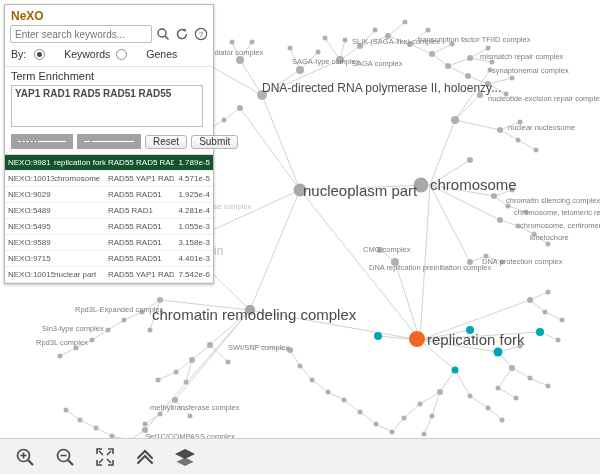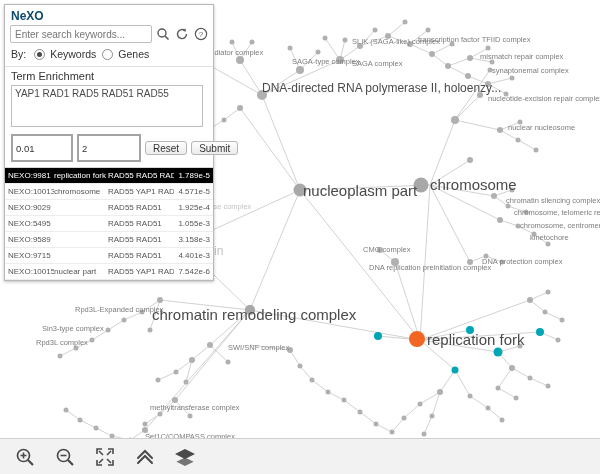--- a/index.html
+++ b/index.html
@@ -40,21 +40,21 @@
     background: #ffffff;
     border: 1px solid #b8b8b8;
     box-shadow: 0 1px 3px rgba(0,0,0,0.25);
     font-size: 11px;
     color: #333;
   }
   #panel-title {
     padding: 4px 6px 2px 6px;
     font-size: 12px;
     font-weight: bold;
-    color: #0c4a6e;
+    color: #a16207;
   }
   .search-row {
     display: flex;
     align-items: center;
     padding: 0 5px 5px 5px;
     gap: 4px;
   }
   #search-input {
     flex: 1;
     height: 16px;
@@ -81,21 +81,21 @@
     align-items: center;
     padding: 0 6px 6px 6px;
     font-size: 10.5px;
     color: #333;
     gap: 6px;
   }
   .radio-row .by-label { margin-right: 2px; }
   .radio-opt {
     display: inline-flex;
     align-items: center;
-    gap: 5px;
+    gap: 19px;
     cursor: pointer;
   }
   .radio {
     width: 9px; height: 9px;
     border: 1px solid #8d8d8d;
     border-radius: 50%;
     background: #fff;
     display: inline-block;
     position: relative;
   }
@@ -119,33 +119,34 @@
     width: 192px;
     height: 42px;
     border: 1px solid #bdbdbd;
     font-size: 10px;
     color: #4a4a4a;
     padding: 2px 3px;
     box-sizing: border-box;
     resize: none;
     outline: none;
     font-family: "Liberation Sans", sans-serif;
+    font-weight: bold;
   }
   .params-row {
     display: flex;
     align-items: center;
     padding: 5px 6px;
     gap: 4px;
   }
   .param-input {
     width: 62px;
     height: 15px;
-    border: 2px solid #a3a3a3;
+    border: 7px solid #a3a3a3;
     font-size: 9.5px;
-    padding: 12px 3px;
+    padding: 0 3px;
     box-sizing: border-box;
     color: #333;
     outline: none;
     font-family: "Liberation Sans", sans-serif;
   }
   .param-input.second { width: 64px; }
   .btn {
     height: 14px;
     padding: 0 7px;
     font-size: 10px;
@@ -166,21 +167,21 @@
   .res-row {
     display: flex;
     align-items: center;
     height: 16px;
     border-bottom: 1px solid #ededed;
     padding: 0 3px;
     box-sizing: border-box;
     cursor: pointer;
   }
   .res-row.selected {
-    background: #000000;
+    background: #14532d;
     color: #ffffff;
   }
   .c-id    { width: 46px; flex: none; overflow: hidden; white-space: nowrap; }
   .c-name  { width: 54px; flex: none; overflow: hidden; white-space: nowrap; }
   .c-genes { flex: 1; overflow: hidden; white-space: nowrap; }
   .c-pval  { width: 36px; flex: none; text-align: right; overflow: hidden; white-space: nowrap; }
 
   
   #bottom-toolbar {
     position: absolute;
@@ -602,20 +603,26 @@
       <span class="c-genes">RAD55 YAP1 RAD5 RAD51 RAD1</span>
       <span class="c-pval">4.571e-5</span>
     </div>
     <div class="res-row">
       <span class="c-id">NEXO:9029</span>
       <span class="c-name"></span>
       <span class="c-genes">RAD55 RAD51</span>
       <span class="c-pval">1.925e-4</span>
     </div>
     <div class="res-row">
+      <span class="c-id">NEXO:5489</span>
+      <span class="c-name"></span>
+      <span class="c-genes">RAD5 RAD1</span>
+      <span class="c-pval">4.281e-4</span>
+    </div>
+    <div class="res-row">
       <span class="c-id">NEXO:5495</span>
       <span class="c-name"></span>
       <span class="c-genes">RAD55 RAD51</span>
       <span class="c-pval">1.055e-3</span>
     </div>
     <div class="res-row">
       <span class="c-id">NEXO:9589</span>
       <span class="c-name"></span>
       <span class="c-genes">RAD55 RAD51</span>
       <span class="c-pval">3.158e-3</span>

